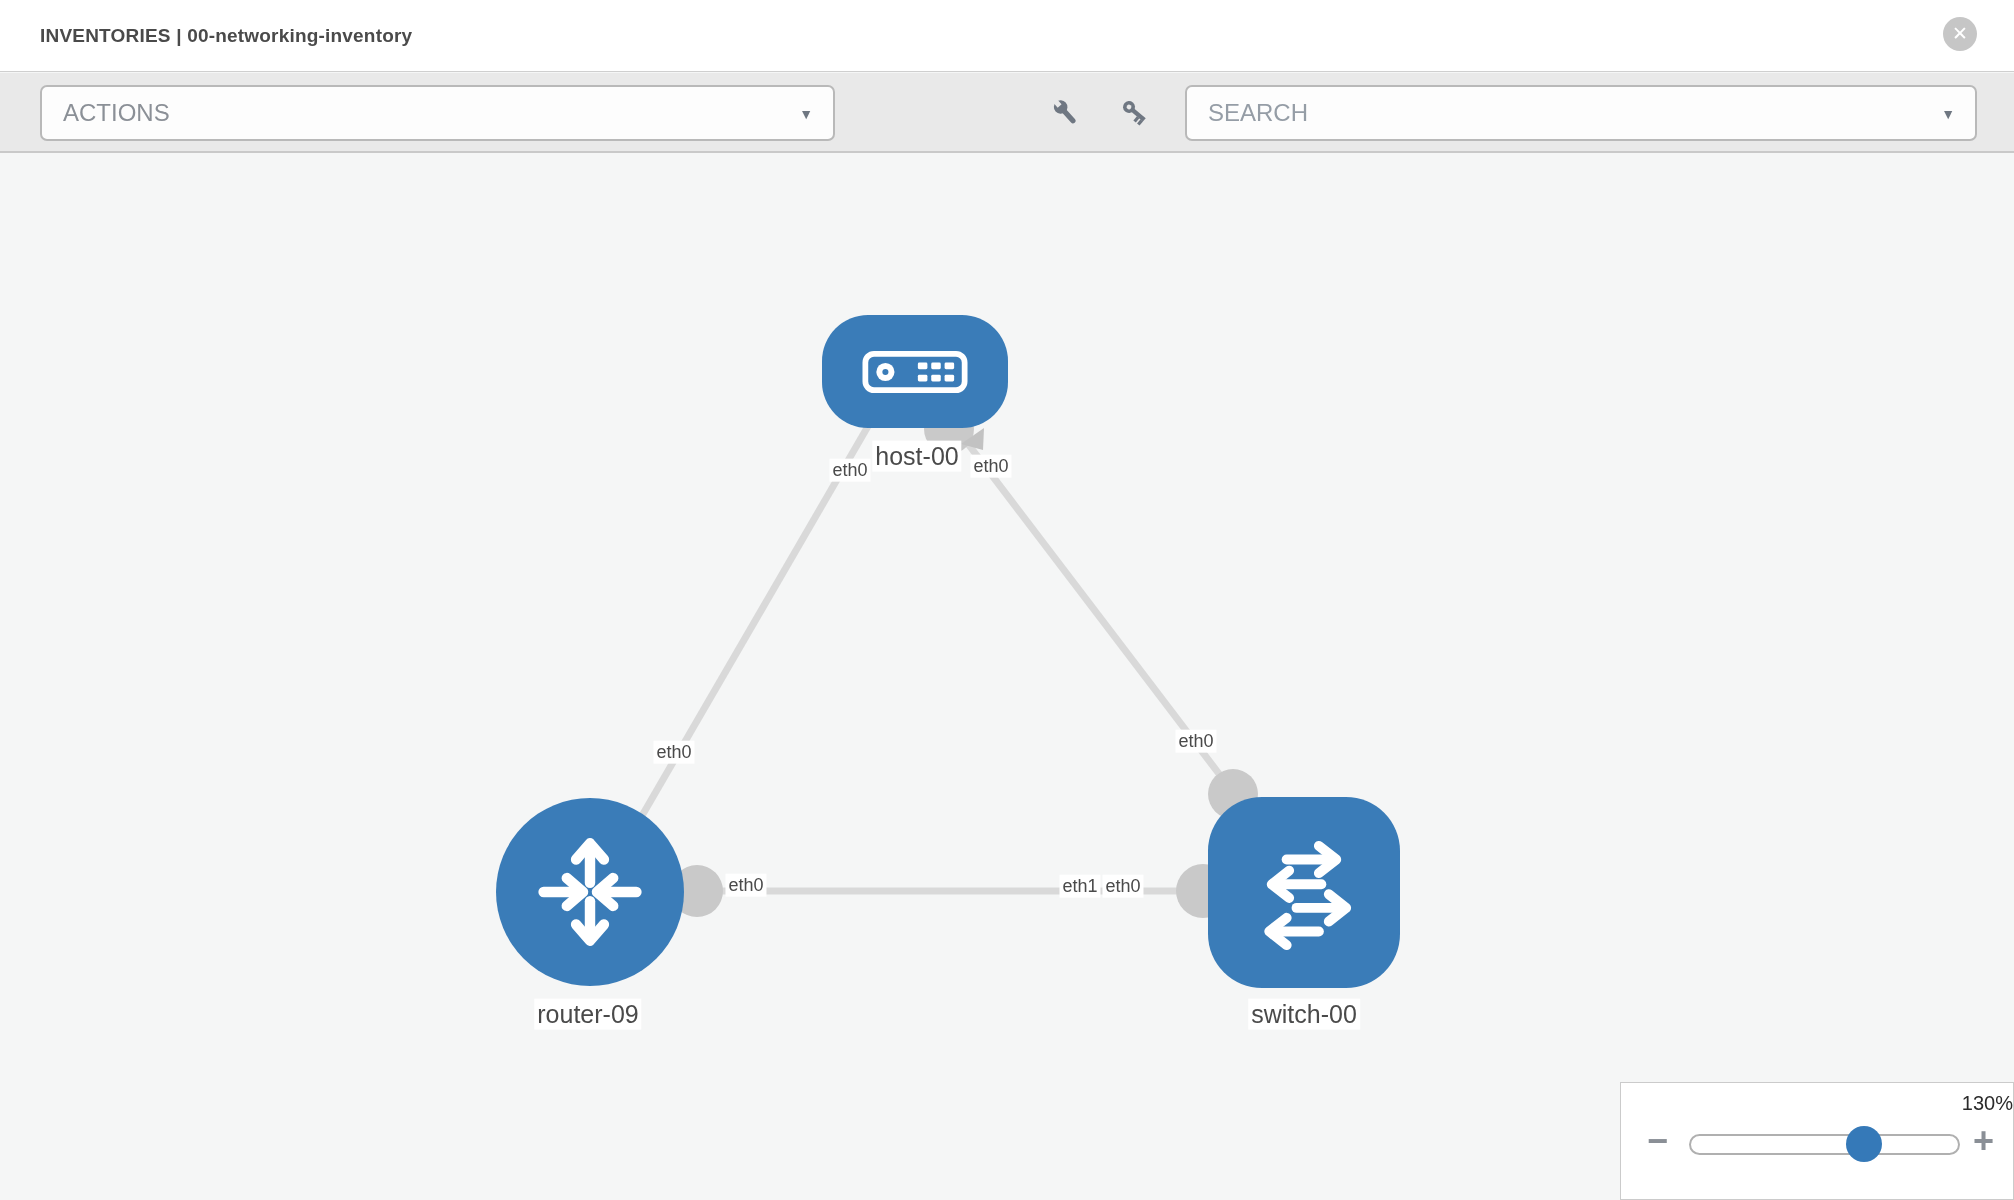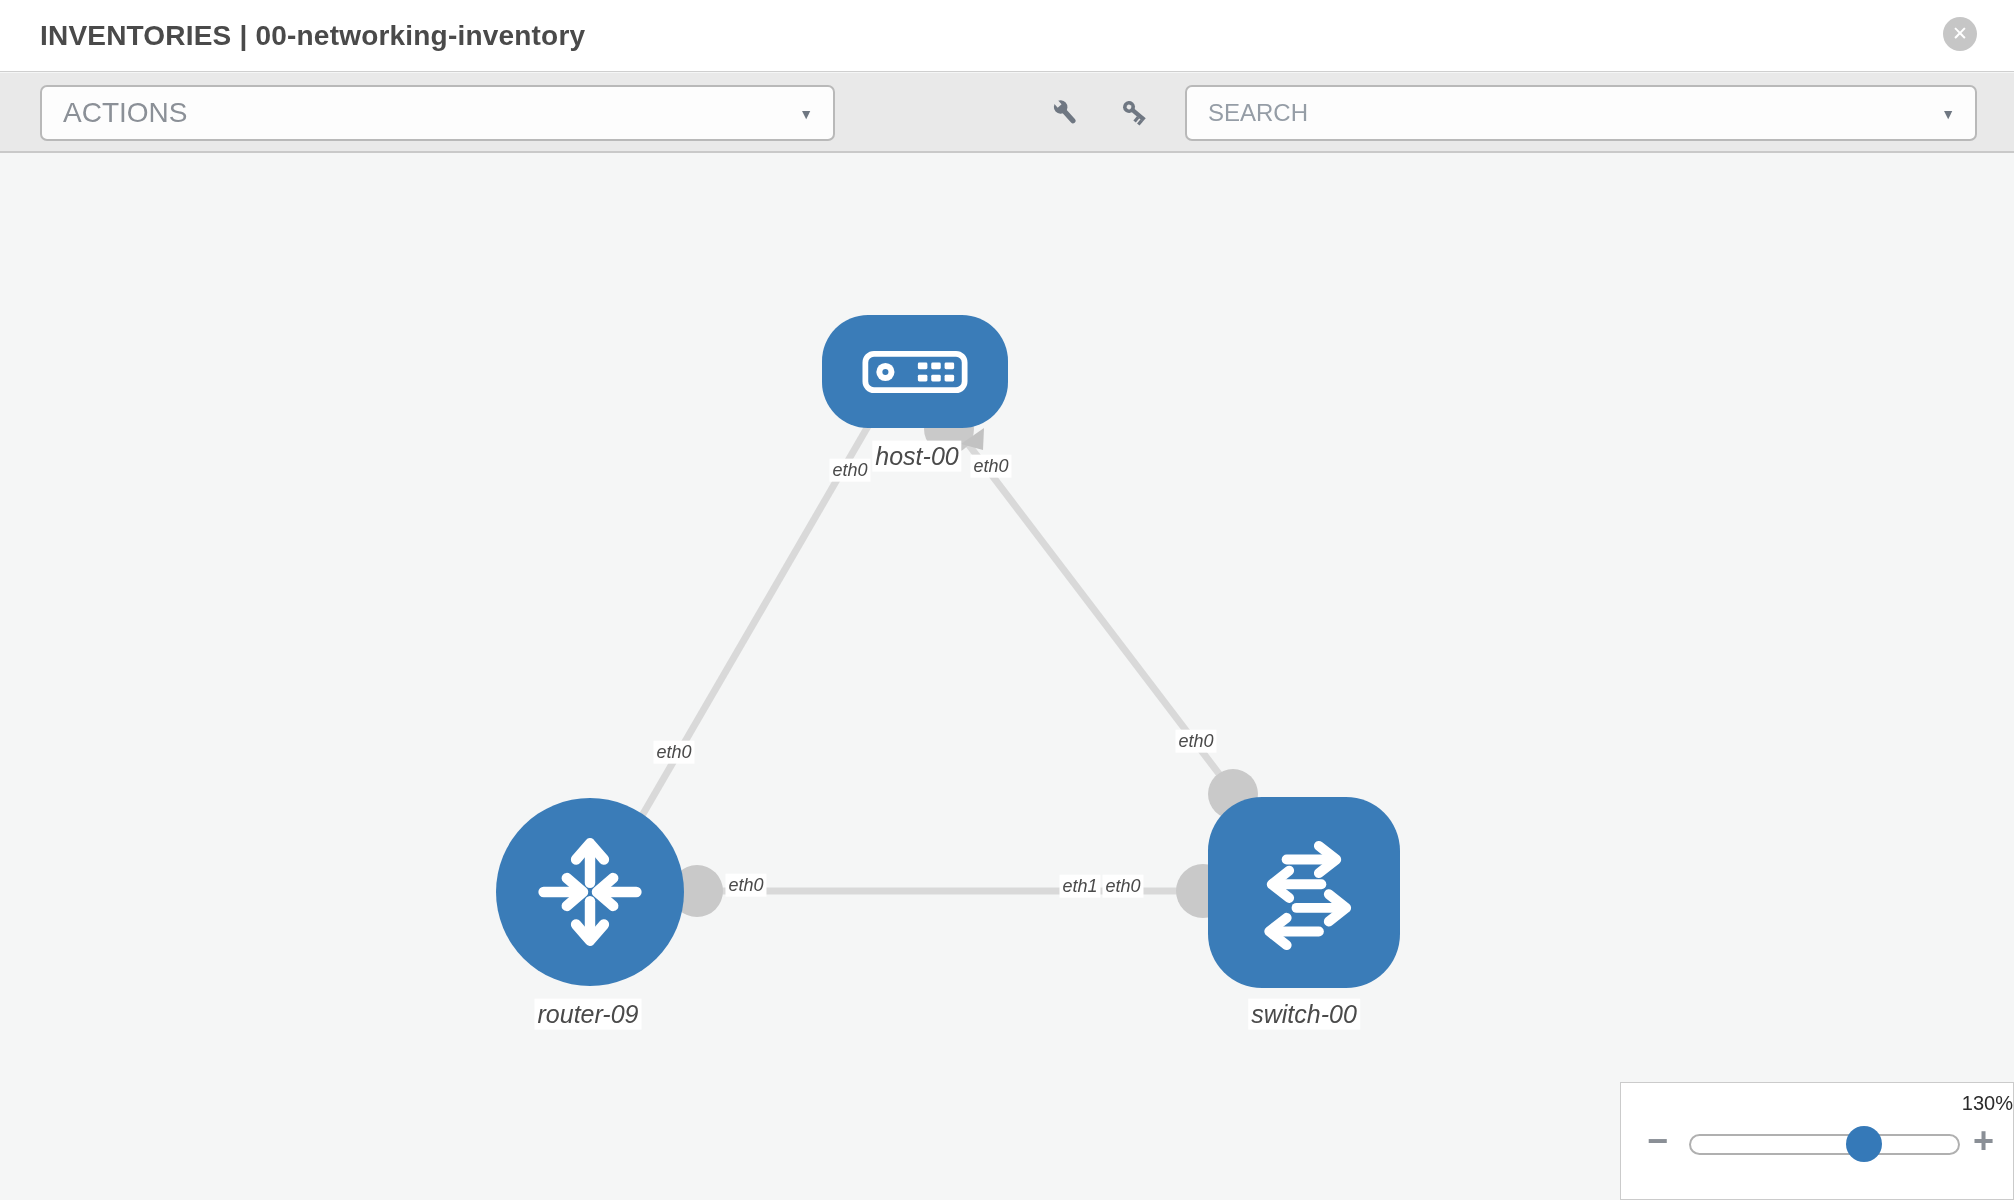--- a/index.html
+++ b/index.html
@@ -9,59 +9,59 @@
     background:#f5f6f6; position:relative; overflow:hidden;
   }
 
   
   .header {
     position:absolute; left:0; top:0; width:2014px; height:72px;
     background:#ffffff; border-bottom:1px solid #cfcfcf;
   }
   .page-title {
     position:absolute; left:40px; top:0; height:72px; line-height:72px;
-    font-size:28px; font-weight:700; color:#4a4a4a; letter-spacing:0.2px;
+    font-size:19px; font-weight:700; color:#4a4a4a; letter-spacing:0.2px;
   }
   .close-btn {
     position:absolute; left:1943px; top:17px; width:34px; height:34px;
     border-radius:50%; background:#c6c6c6; color:#ffffff;
     font-size:19px; font-weight:700; text-align:center; line-height:34px;
     cursor:pointer; user-select:none;
   }
 
   
   .toolbar {
     position:absolute; left:0; top:73px; width:2014px; height:80px;
     background:#e9e9e9; border-bottom:2px solid #c9c9c9;
   }
   .combo {
     position:absolute; top:12px; height:56px; background:#fdfdfd;
     border:2px solid #b9b9b9; border-radius:7px;
   }
   .combo-label {
     position:absolute; left:21px; top:0; height:52px; line-height:52px;
-    font-size:28px; color:#8b9097;
+    font-size:24px; color:#8b9097;
   }
   .combo-caret {
     position:absolute; right:20px; top:0; height:52px; line-height:54px;
     font-size:14px; color:#6f7782;
   }
   .combo input {
     position:absolute; left:0; top:0; width:100%; height:100%;
     border:none; outline:none; background:transparent;
     padding-left:21px; font-size:24px; color:#0369a1;
     font-family:"Liberation Sans","DejaVu Sans",sans-serif;
   }
   .combo input::placeholder { color:#959da6; opacity:1; }
   .tool-icon { position:absolute; top:23px; width:34px; height:34px; cursor:pointer; }
 
   
   .canvas {
     position:absolute; left:0; top:153px; width:2014px; height:1047px;
-    background:#f5f6f6; overflow:hidden;font-style:italic;
+    background:#f5f6f6; overflow:hidden;
   }
   .canvas svg.links { position:absolute; left:0; top:0; }
 
   .node { position:absolute; background:#3a7cb8; display:flex; align-items:center; justify-content:center; cursor:pointer; }
   .node-host   { left:822px;  top:162px; width:186px; height:113px; border-radius:46px; }
   .node-router { left:496px;  top:645px; width:188px; height:188px; border-radius:50%; }
   .node-switch { left:1208px; top:644px; width:192px; height:191px; border-radius:54px; }
 
   .chip {
     position:absolute; transform:translate(-50%,-50%);

